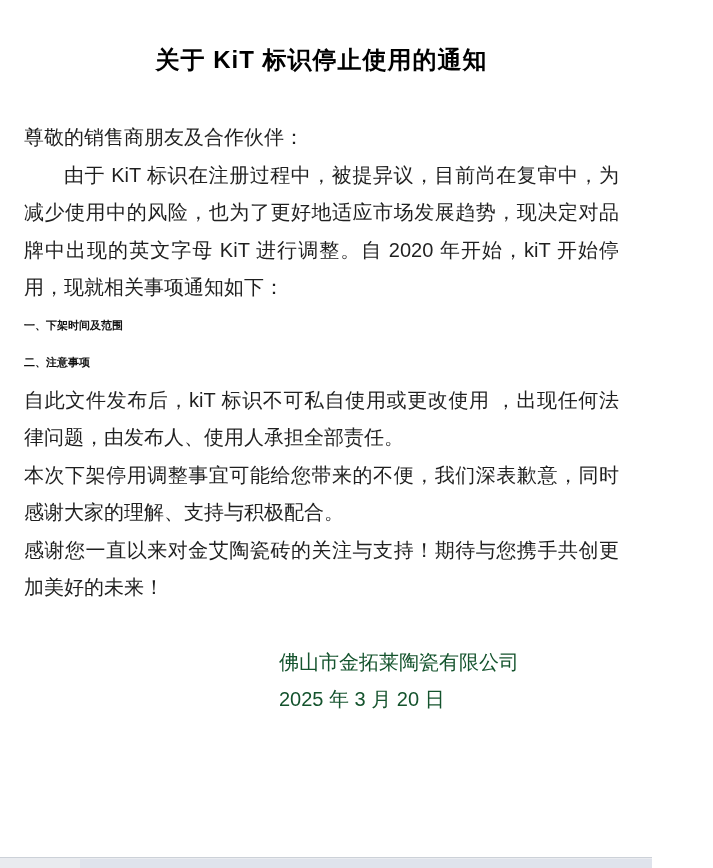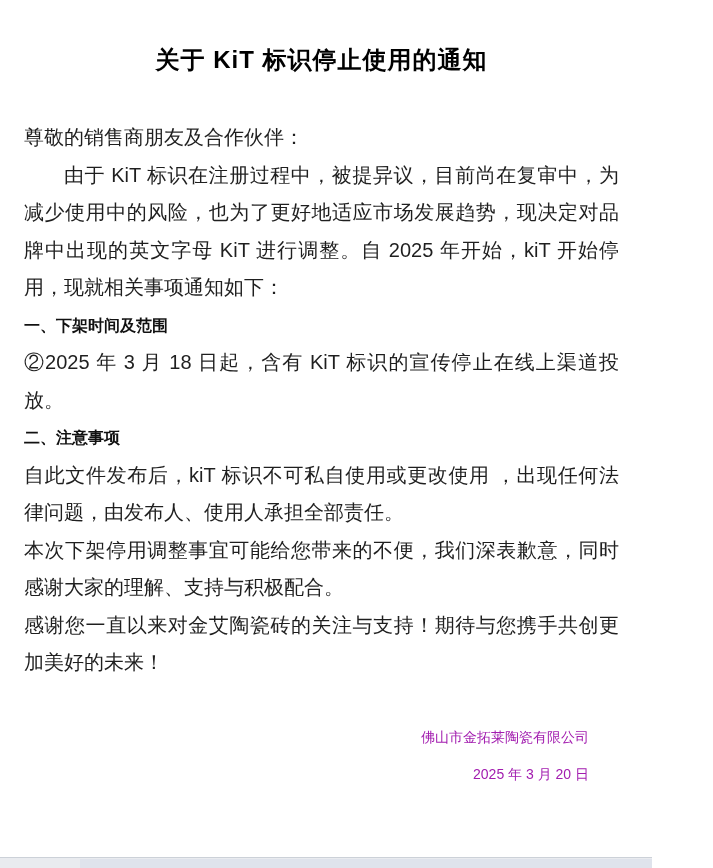--- a/index.html
+++ b/index.html
@@ -36,37 +36,37 @@
     text-align: justify;
     text-justify: inter-ideograph;
     color: #1f1f1f;
   }
   .body-text p.indent {
     text-indent: 2em;
   }
   .body-text p.heading {
     font-family: "Liberation Sans", sans-serif;
     font-weight: 700;
-    font-size: 16px;
+    font-size: 11px;
     color: #111111;
   }
   .signature {
     margin-top: 37px;
     margin-left: auto;
     margin-right: 30px;
     width: 310px;
     text-align: center;
   }
   .signature p {
     margin: 0;
     font-family: "Liberation Sans", serif;
-    font-size: 14px;
+    font-size: 20px;
     line-height: 37.5px;
-    text-align: right;
-    color: #a21caf;
+    text-align: left;
+    color: #14532d;
   }
   .bottom-strip {
     position: absolute;
     left: 0;
     bottom: 0;
     width: 713px;
     height: 11px;
     background: #e9ebef;
     border-top: 1px solid #ccd1d8;
     box-sizing: border-box;
@@ -92,26 +92,25 @@
 <body>
 
 <div class="page">
   <div class="doc">
 
     <h1 class="doc-title">关于 KiT 标识停止使用的通知</h1>
 
     <div class="body-text">
       <p>尊敬的销售商朋友及合作伙伴：</p>
 
-      <p class="indent">由于 KiT 标识在注册过程中，被提异议，目前尚在复审中，为减少使用中的风险，也为了更好地适应市场发展趋势，现决定对品牌中出现的英文字母 KiT 进行调整。自 2025 年开始，kiT 开始停用，现就相关事项通知如下：</p>
+      <p class="indent">由于 KiT 标识在注册过程中，被提异议，目前尚在复审中，为减少使用中的风险，也为了更好地适应市场发展趋势，现决定对品牌中出现的英文字母 KiT 进行调整。自 2020 年开始，kiT 开始停用，现就相关事项通知如下：</p>
 
       <p class="heading">一、下架时间及范围</p>
 
 
-      <p>②2025 年 3 月 18 日起，含有 KiT 标识的宣传停止在线上渠道投放。</p>
 
       <p class="heading">二、注意事项</p>
 
       <p>自此文件发布后，kiT 标识不可私自使用或更改使用 ，出现任何法律问题，由发布人、使用人承担全部责任。</p>
 
       <p>本次下架停用调整事宜可能给您带来的不便，我们深表歉意，同时感谢大家的理解、支持与积极配合。</p>
 
 
       <p>感谢您一直以来对金艾陶瓷砖的关注与支持！期待与您携手共创更加美好的未来！</p>
     </div>

